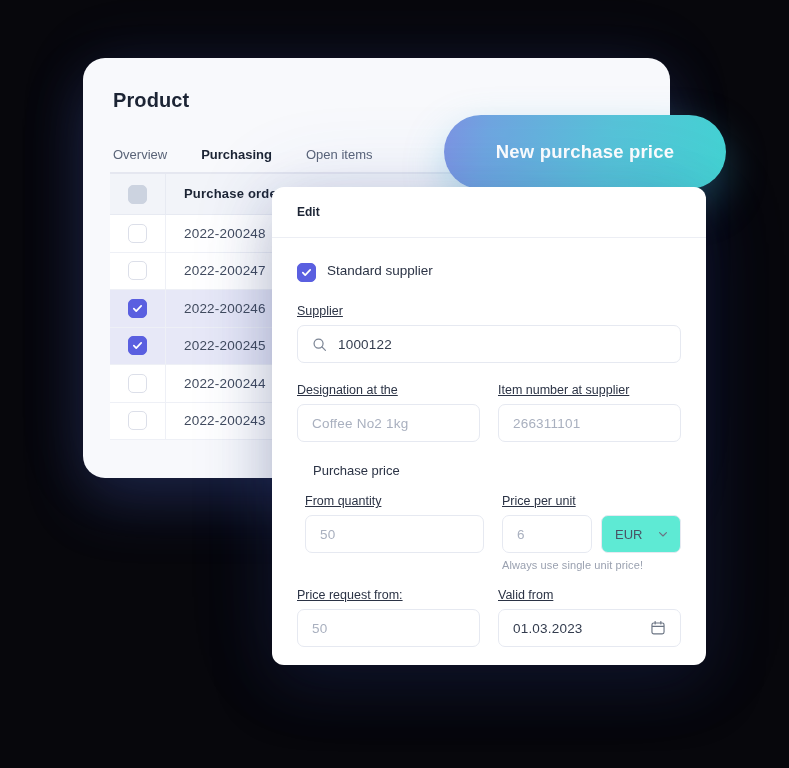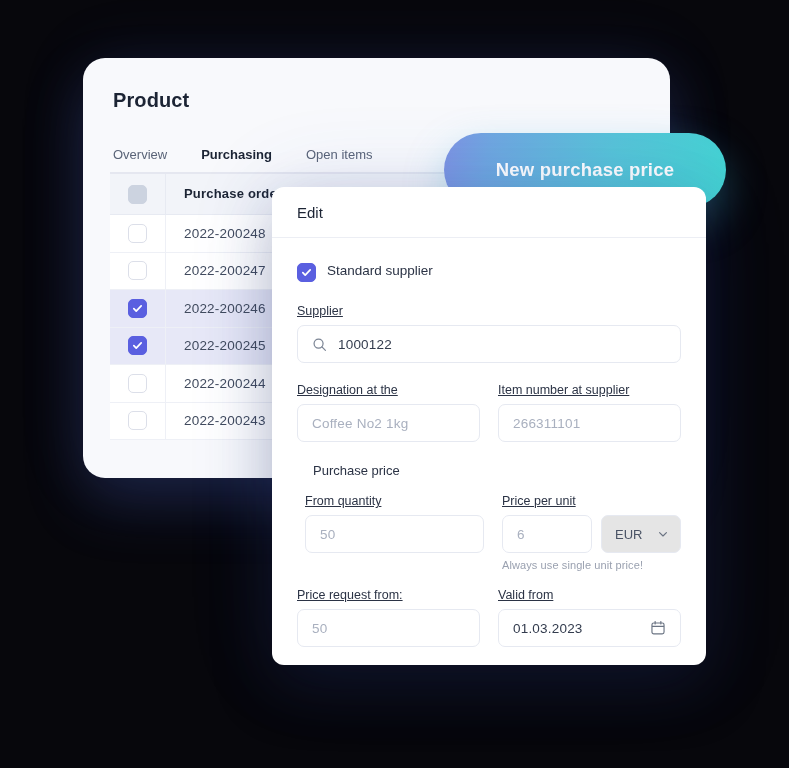--- a/index.html
+++ b/index.html
@@ -150,21 +150,21 @@
   .cbox.muted {
     background: #ccd3e0;
     border-color: #ccd3e0;
   }
   .cbox svg { display: block; }
 
   
   #new-price-badge {
     position: absolute;
     left: 444px;
-    top: 133px;
+    top: 115px;
     width: 282px;
     height: 74px;
     border-radius: 37px;
     background: linear-gradient(100deg, #7e93e3 0%, #6fa6e0 16%, #57c3d8 58%, #43d3d2 100%);
     box-shadow: 0 16px 40px rgba(70, 180, 215, 0.35);
     display: flex;
     align-items: center;
     justify-content: center;
     z-index: 40;
     cursor: pointer;
@@ -192,22 +192,22 @@
     overflow: hidden;
   }
   #edit-header {
     height: 51px;
     display: flex;
     align-items: center;
     padding-left: 25px;
     border-bottom: 1px solid #eceef4;
   }
   #edit-title {
-    font-size: 15px;
-    font-weight: normal;
+    font-size: 12px;
+    font-weight: bold;
     color: #1c2434;
   }
   #edit-body {
     padding: 25px 25px 0 25px;
   }
 
   .chk-row {
     display: flex;
     gap: 11px;
     margin-bottom: 22px;
@@ -255,21 +255,21 @@
     color: #9aa1b0;
     margin-top: 6px;
     letter-spacing: 0.1px;
   }
 
   .select {
     height: 38px;
     width: 80px;
     border: 1.5px solid #e6e9f1;
     border-radius: 7px;
-    background: #e5e5e5;
+    background: #5eead4;
     display: flex;
     align-items: center;
     justify-content: space-between;
     padding: 0 11px 0 13px;
     font-size: 13px;
     color: #4a5365;
     cursor: pointer;
   }
 </style>
 </head>

